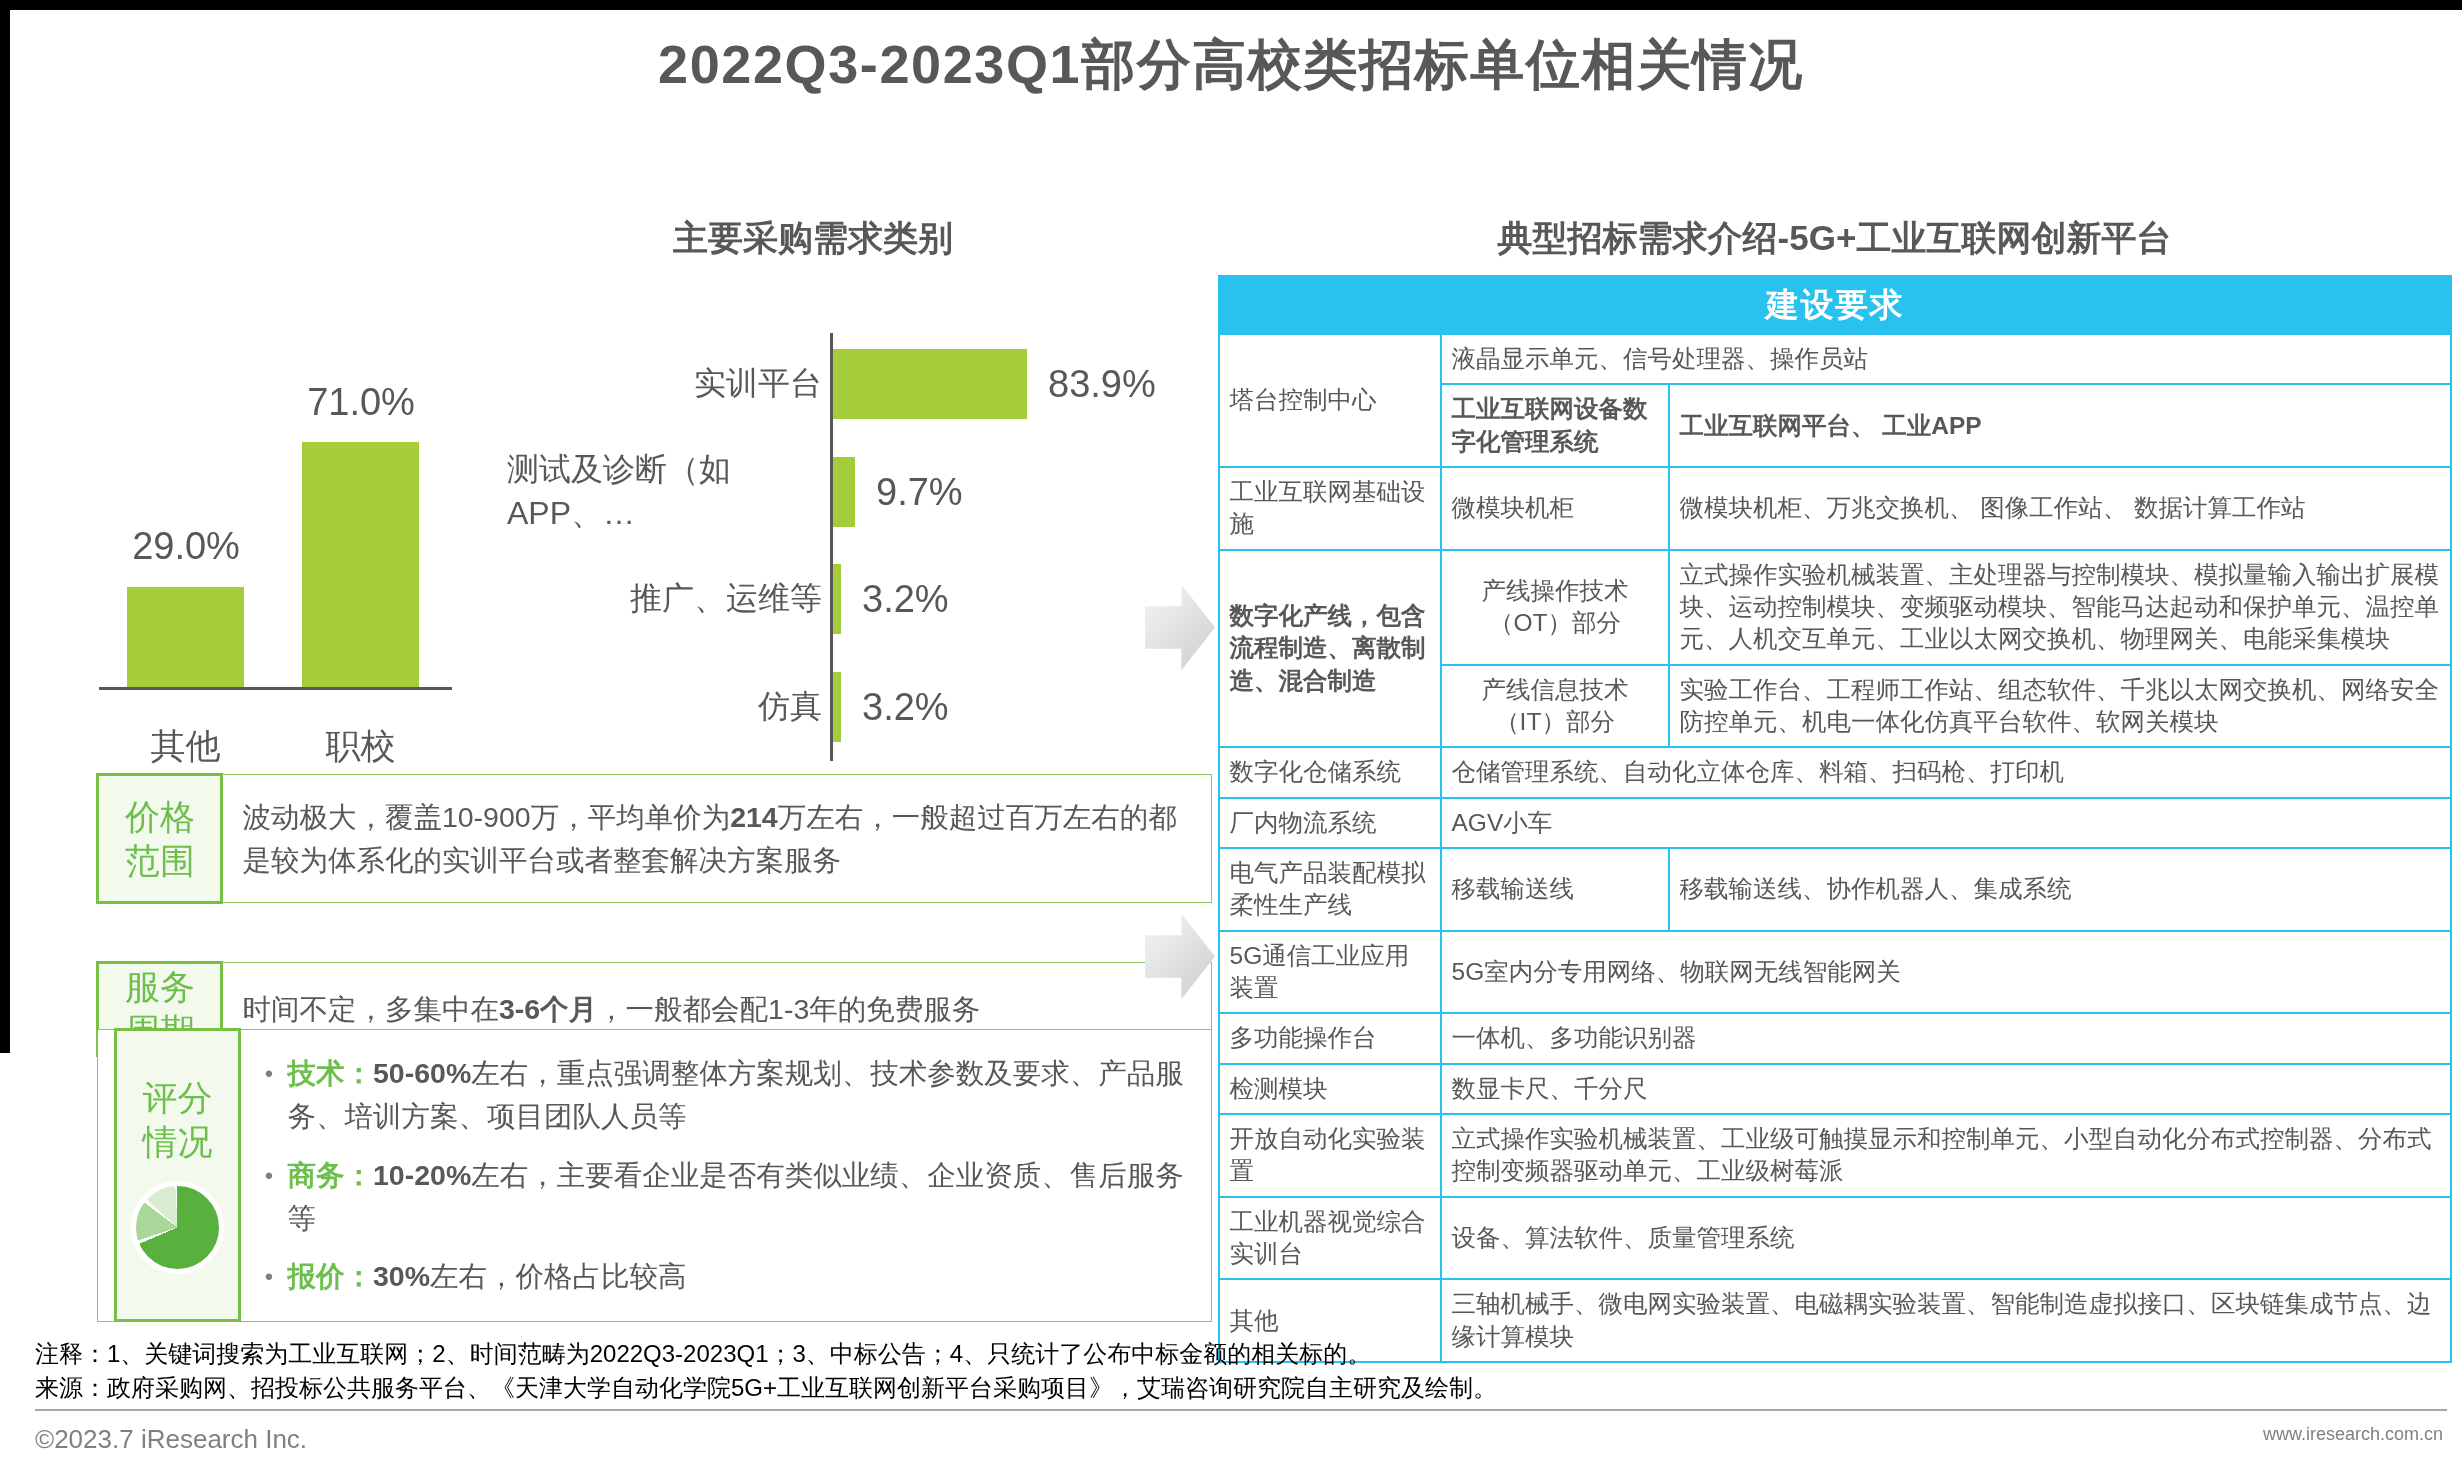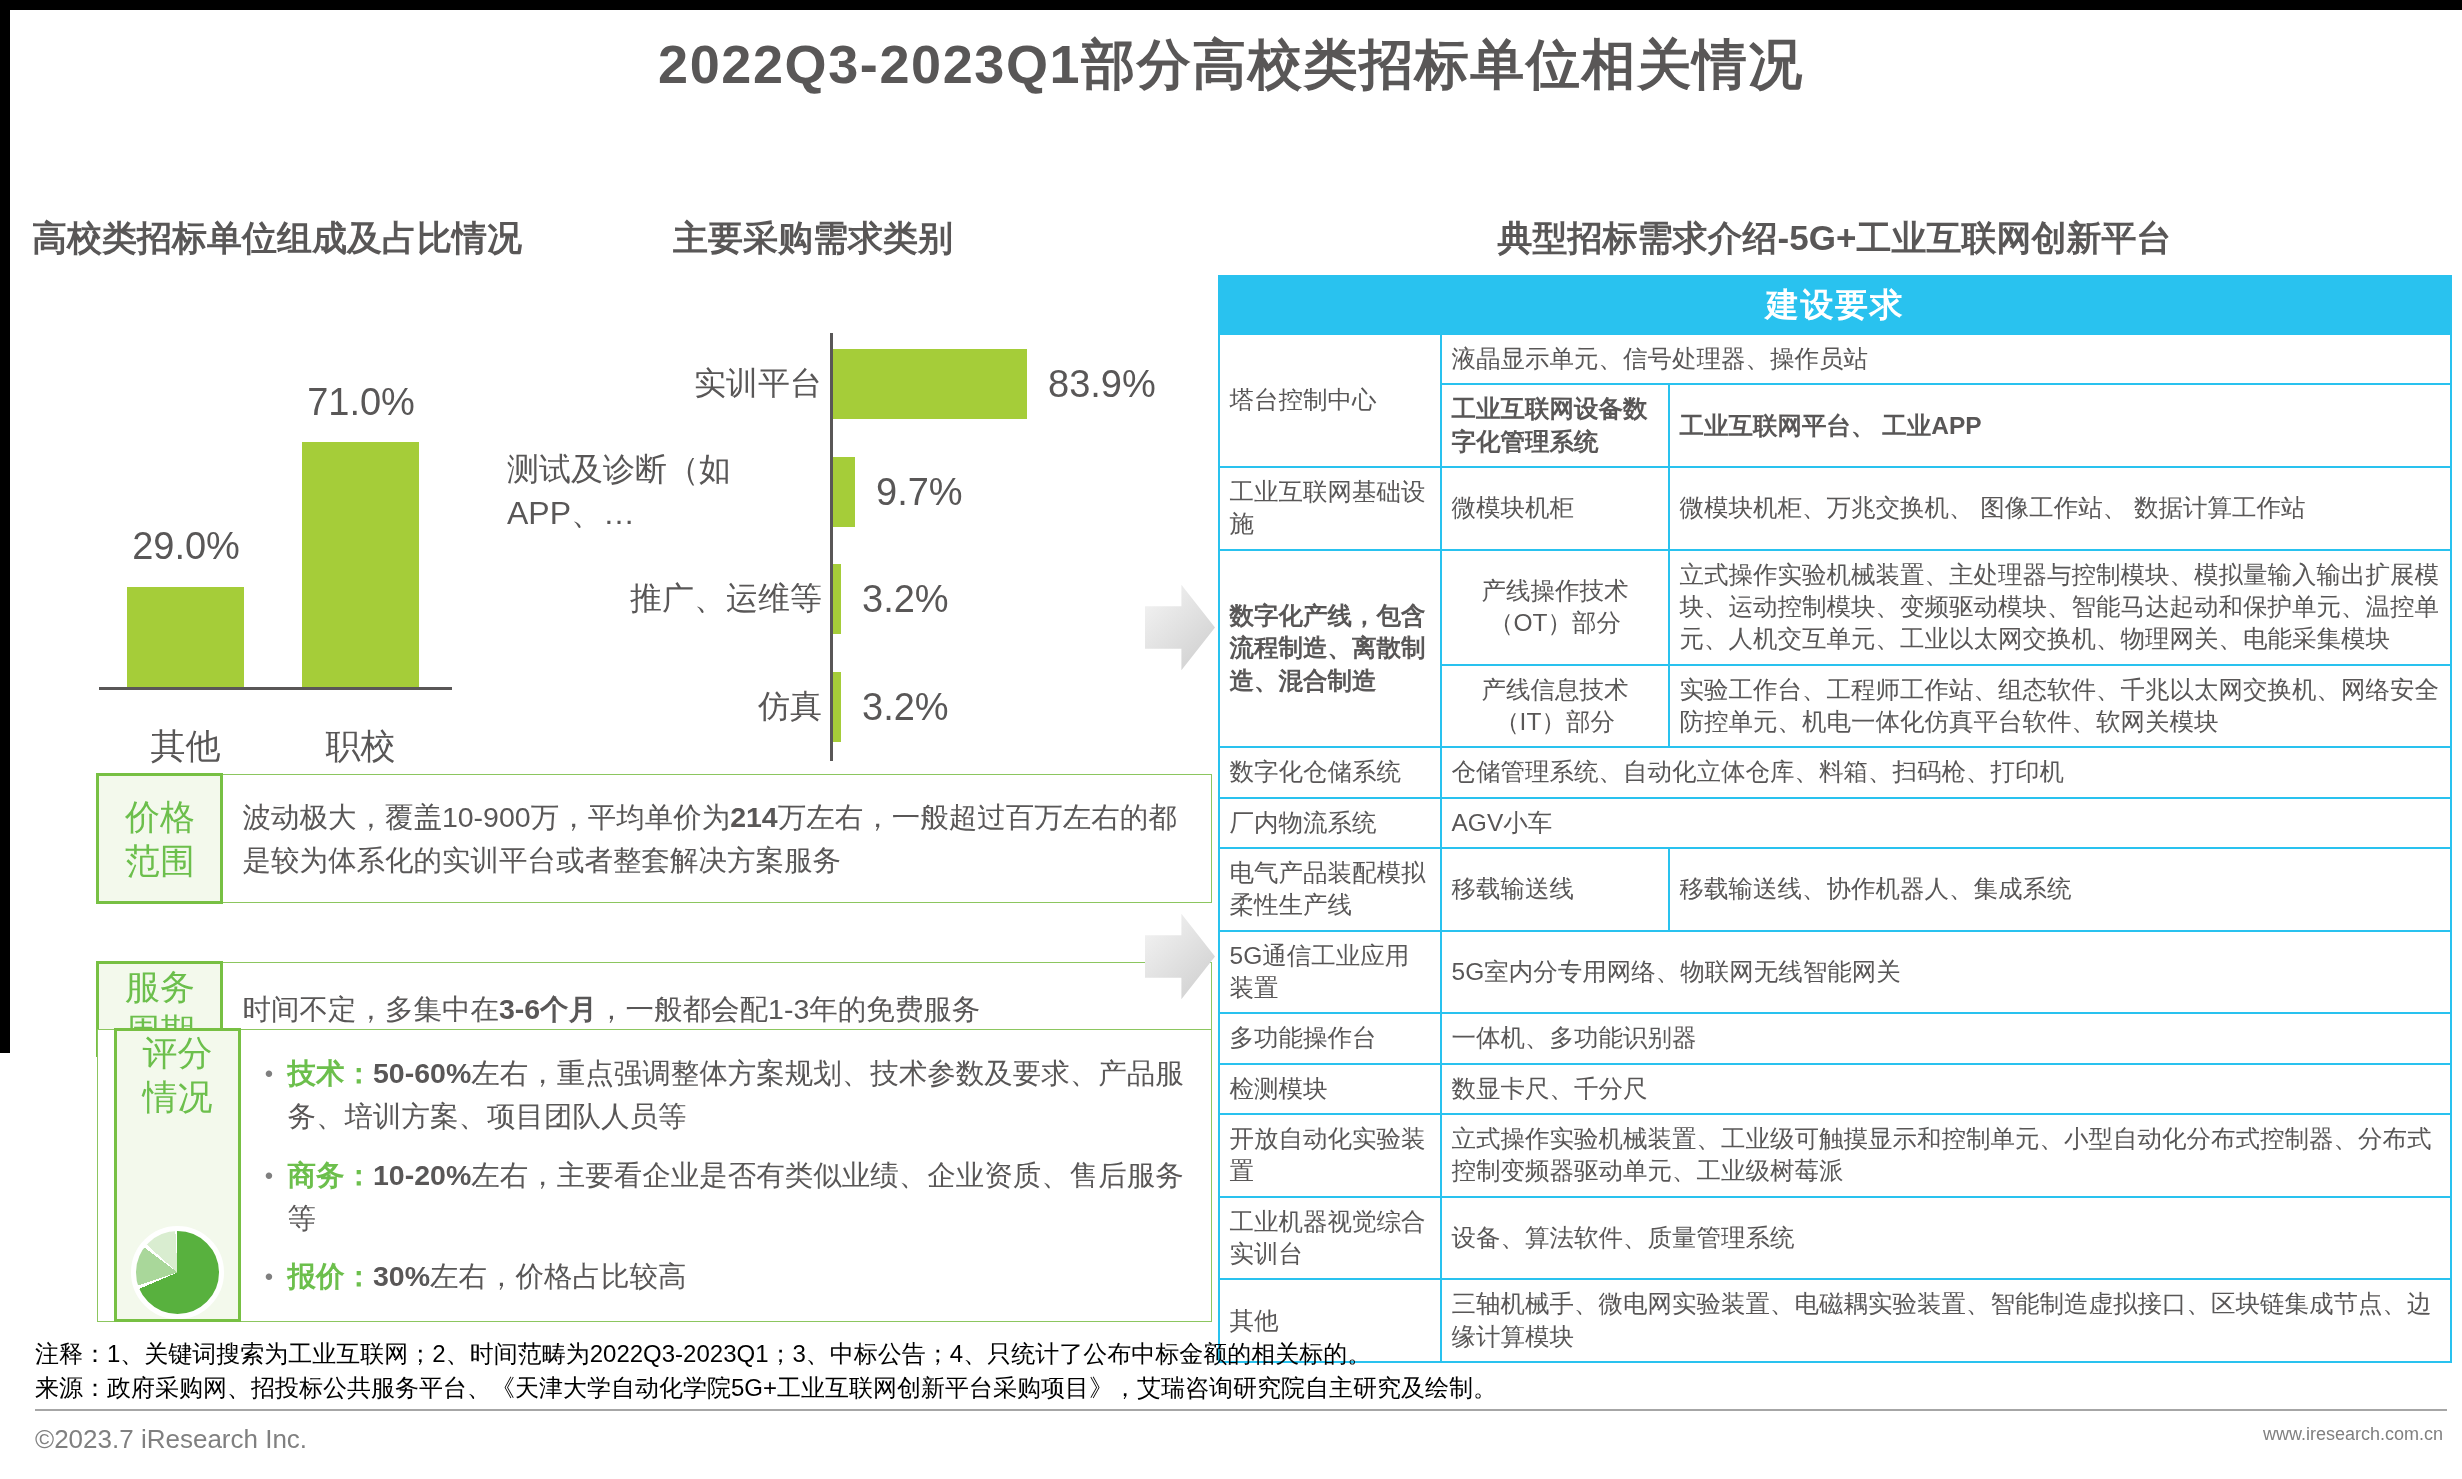--- a/index.html
+++ b/index.html
@@ -78,21 +78,20 @@
 </style>
 </head>
 <body>
 
 <div class="canvas">
   <div class="black-top"></div>
   <div class="black-left"></div>
 
   <div class="page-title">2022Q3-2023Q1部分高校类招标单位相关情况</div>
 
-  <div class="sec-title left">高校类招标单位组成及占比情况</div>
   <div class="sec-title mid">主要采购需求类别</div>
   <div class="sec-title right">典型招标需求介绍-5G+工业互联网创新平台</div>
 
   <div class="vchart" id="vchart">
     <div class="vaxis"></div>
   <div class="vbar" style="left: 95px; top: 254px; height: 100px; background: rgb(165, 205, 57);"></div>
       <div class="vval" style="left: 59px; top: 192px;">29.0%</div>
       <div class="vcat" style="left: 95px;">其他</div>
       <div class="vbar" style="left: 270px; top: 109px; height: 245px; background: rgb(165, 205, 57);"></div>
       <div class="vval" style="left: 234px; top: 48px;">71.0%</div>
@@ -126,21 +125,21 @@
       </div>
       <div class="inforow" style="top: 962px; min-height: 94px;">
         <div class="label-box">
           <div class="label-text">服务周期</div>
         </div>
         <div class="content">
           <div><span>时间不定，多集中在</span><b>3-6个月</b><span>，一般都会配1-3年的免费服务</span></div>
         </div>
       </div>
       <div class="inforow" style="top: 1029px; min-height: 255px;">
-        <div class="label-box" style="justify-content: space-between; margin-left: 16px;">
+        <div class="label-box" style="justify-content: center; margin-left: 16px;">
           <div class="label-text">评分情况</div>
           <div class="pie-icon"></div>
         </div>
         <div class="content">
           <div class="bullet-line">
             <div class="bullet-dot">•</div>
             <div class="bullet-body"><span class="bullet-head">技术：</span><b>50-60%</b><span>左右，重点强调整体方案规划、技术参数及要求、产品服务、培训方案、项目团队人员等</span></div>
           </div>
           <div class="bullet-line">
             <div class="bullet-dot">•</div>

